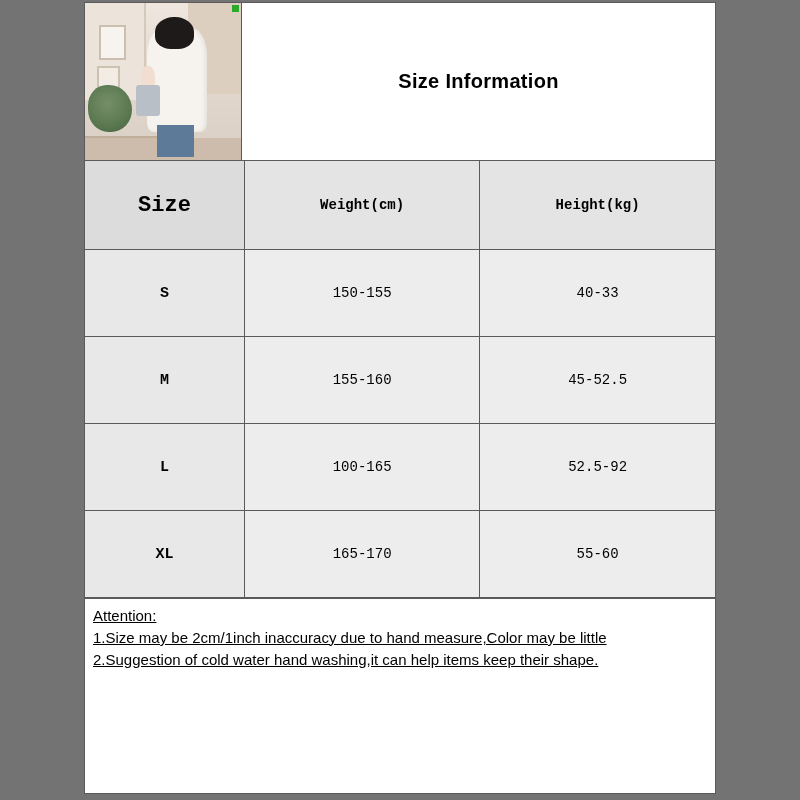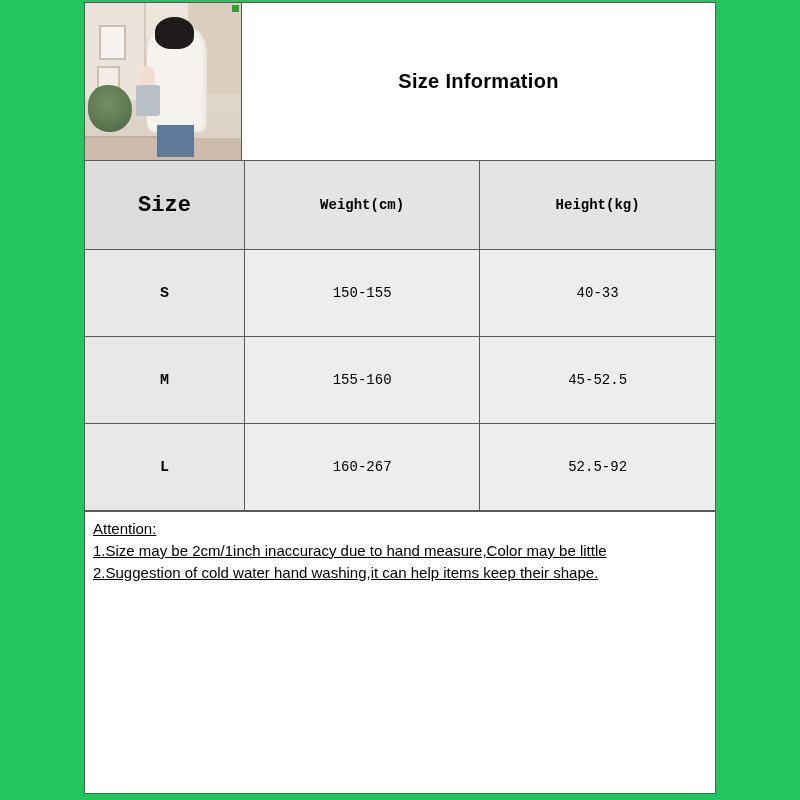--- a/index.html
+++ b/index.html
@@ -12,21 +12,21 @@
     height: 800px;
     font-family: "Liberation Sans", sans-serif;
     color: #000000;
     overflow: hidden;
   }
 
   .page {
     position: relative;
     width: 800px;
     height: 800px;
-    background: #22c55e;
+    background: #737373;
   }
 
   .chart {
     position: absolute;
     left: 84px;
     top: 2px;
     width: 632px;
     height: 792px;
     border: 1px solid #5a5a5a;
     box-sizing: border-box;
@@ -268,22 +268,27 @@
           <td class="col-h">150-155</td>
           <td class="col-w">40-33</td>
         </tr>
         <tr class="body-row">
           <td class="col-size">M</td>
           <td class="col-h">155-160</td>
           <td class="col-w">45-52.5</td>
         </tr>
         <tr class="body-row">
           <td class="col-size">L</td>
-          <td class="col-h">160-267</td>
+          <td class="col-h">100-165</td>
           <td class="col-w">52.5-92</td>
+        </tr>
+        <tr class="body-row">
+          <td class="col-size">XL</td>
+          <td class="col-h">165-170</td>
+          <td class="col-w">55-60</td>
         </tr>
       </tbody>
     </table>
 
     <div class="attention">
       <div class="line head">Attention:</div>
       <div class="line">1.Size may be 2cm/1inch inaccuracy due to hand measure,Color may be little</div>
       <div class="line">2.Suggestion of cold water hand washing,it can help items keep their shape.</div>
     </div>
 

